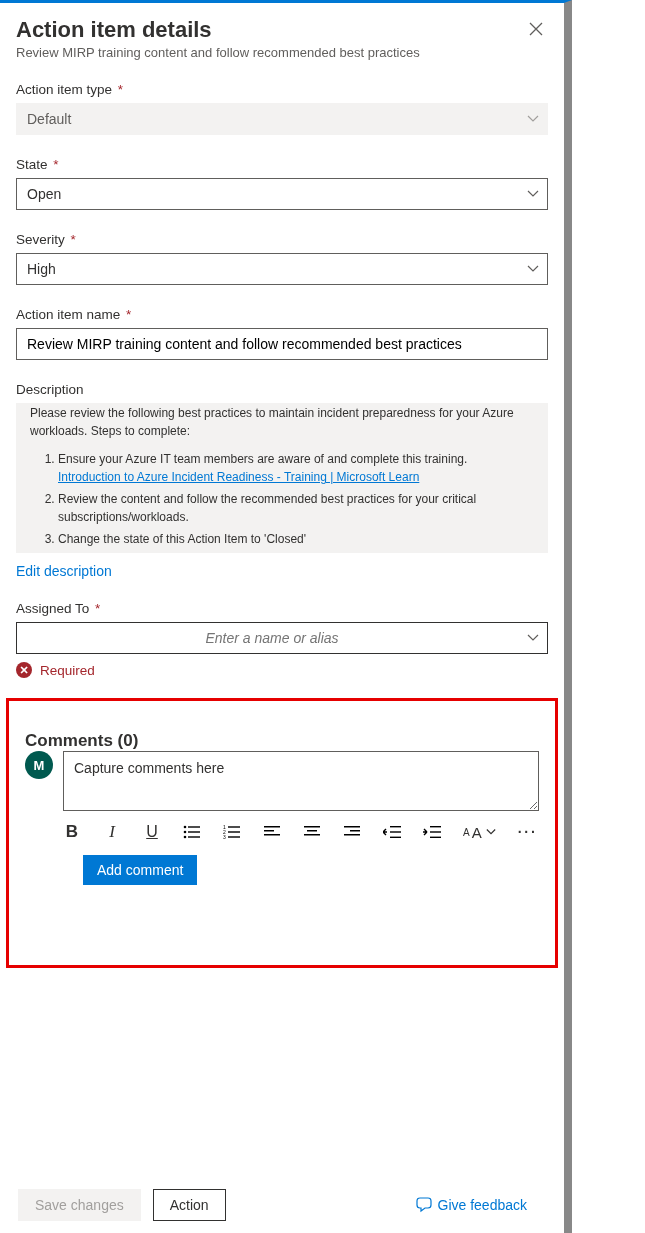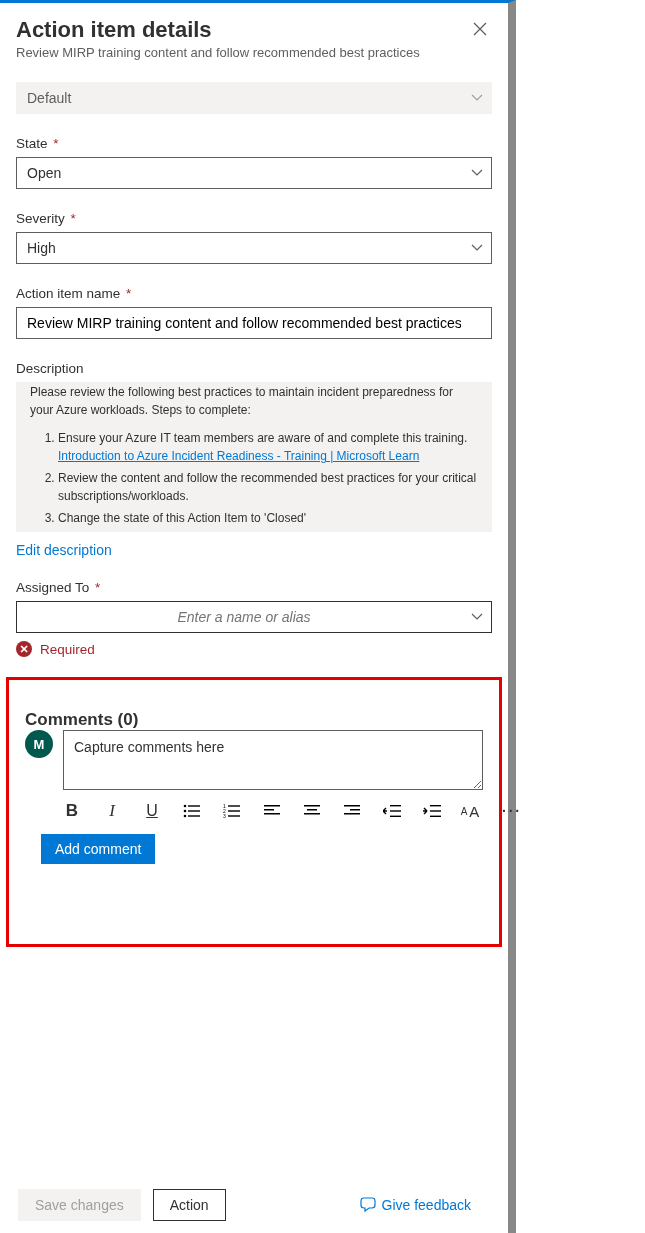--- a/index.html
+++ b/index.html
@@ -4,21 +4,21 @@
 <style>
   * { box-sizing: border-box; }
   html, body {
     margin: 0; padding: 0;
     font-family: "Segoe UI", -apple-system, sans-serif;
     font-size: 14px;
     color: #323130;
     background: #fff;
   }
   .panel {
-    width: 516px;
+    width: 572px;
     min-height: 1233px;
     position: relative;
     border-top: 3px solid #0078d4;
     border-right: 8px solid #888;
     padding: 14px 16px 70px 16px;
   }
   .header-row { display: flex; align-items: flex-start; justify-content: space-between; }
   .title { font-size: 22px; font-weight: 600; margin: 0 0 2px 0; line-height: 1.2; }
   .subtitle { font-size: 13px; color: #605e5c; margin-bottom: 22px; }
   .close-btn { cursor: pointer; width: 24px; height: 24px; display:flex; align-items:center; justify-content:center; color:#605e5c;}
@@ -97,21 +97,21 @@
   }
   .tbtn { cursor:pointer; display:flex; align-items:center; justify-content:center; min-width:18px; height:22px;}
   .bold-g { font-weight:800; font-size:17px; }
   .italic-g { font-style:italic; font-family: Georgia, serif; font-size:17px; }
   .underline-g { text-decoration: underline; font-size:16px; }
   .font-size-btn { display:flex; align-items:center; gap:2px; }
   .font-size-btn .small-a { font-size:10px; }
   .font-size-btn .big-a { font-size:15px; }
   .more-dots { letter-spacing:2px; font-weight:bold; }
   .add-btn {
-    margin-left:16px; background:#0078d4; color:#fff; border:none;
+    margin-left:58px; background:#0078d4; color:#fff; border:none;
     padding:7px 14px; font-size:14px; cursor:pointer;
   }
   .footer {
     position:absolute; left:0; right:19px; bottom:0;
     display:flex; align-items:center; padding:12px 18px; gap:12px;
     background:#fff;
   }
   .btn { padding:7px 16px; font-size:14px; cursor:pointer; border:1px solid transparent;}
   .btn-save { background:#f3f2f1; color:#a19f9d; border-color:#f3f2f1; }
   .btn-discard { background:#fff; color:#323130; border:1px solid #323130; }
@@ -129,20 +129,21 @@
     </div>
     <div class="close-btn">
       <svg width="14" height="14" viewBox="0 0 14 14">
           <path d="M1 1 L13 13 M13 1 L1 13" stroke="#605e5c" stroke-width="1.3"></path>
         </svg>
     </div>
   </div>
   <div class="subtitle">Review MIRP training content and follow recommended best practices</div>
 
   <div class="field">
+    <label class="field-label"><span>Action item type</span><span class="req"> *</span></label>
     <div class="select-box disabled">
       <span>Default</span>
       <span class="chev">
         <svg viewBox="0 0 12 12">
             <path d="M1 3 L6 8 L11 3" fill="none" stroke="#a19f9d" stroke-width="1.2"></path>
           </svg>
       </span>
     </div>
   </div>
 

